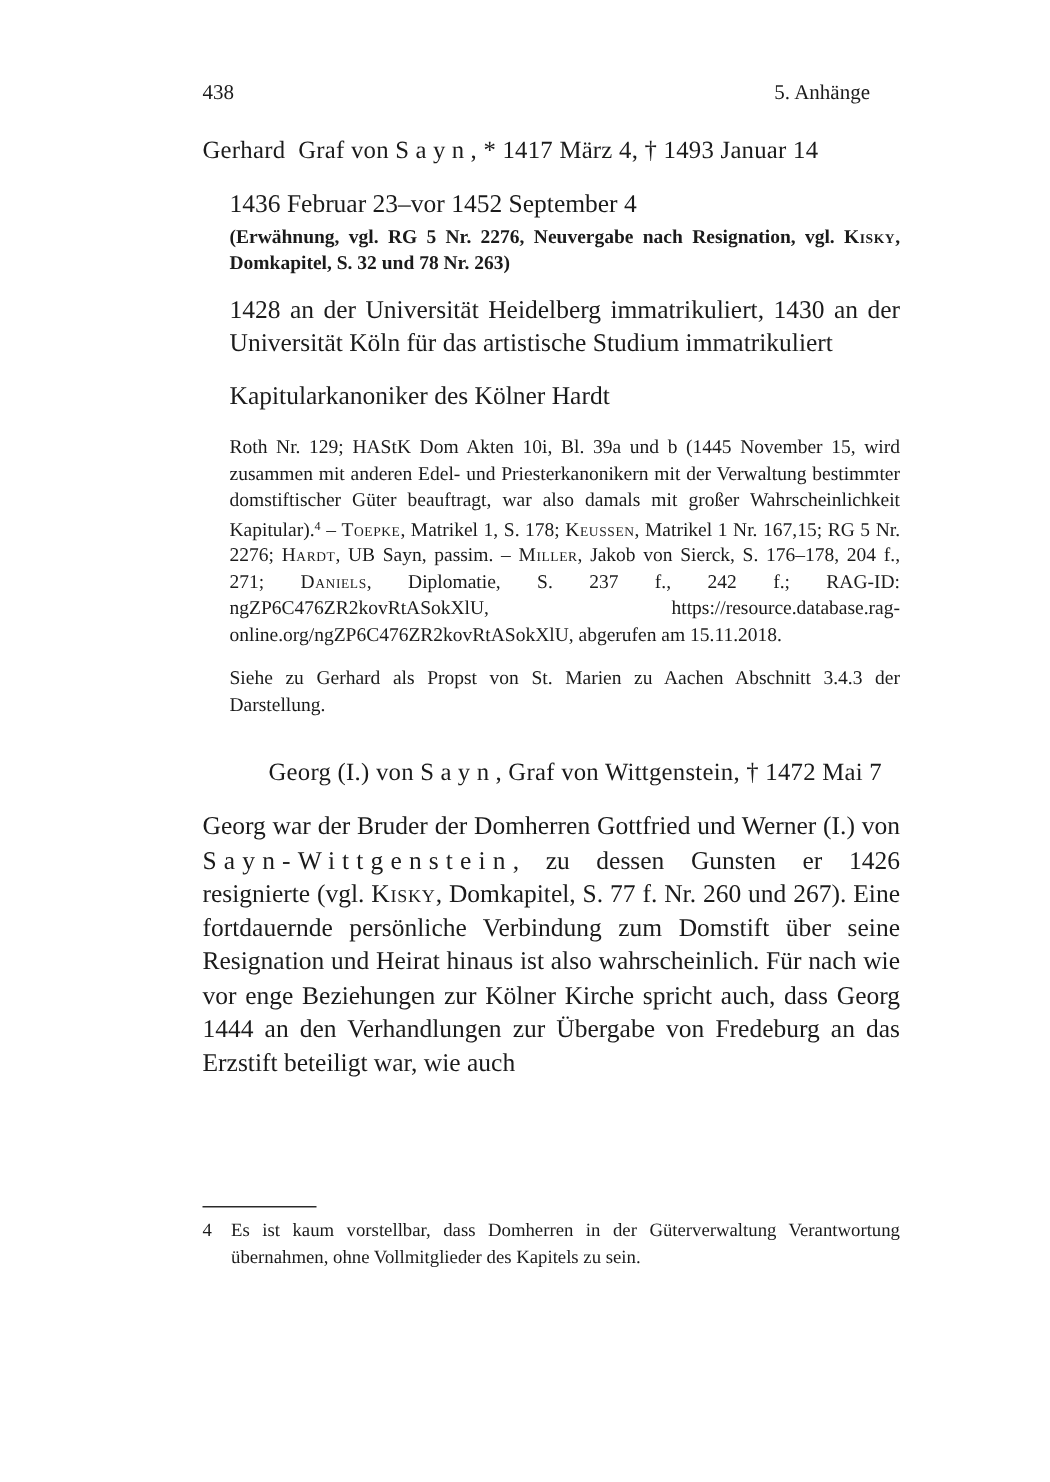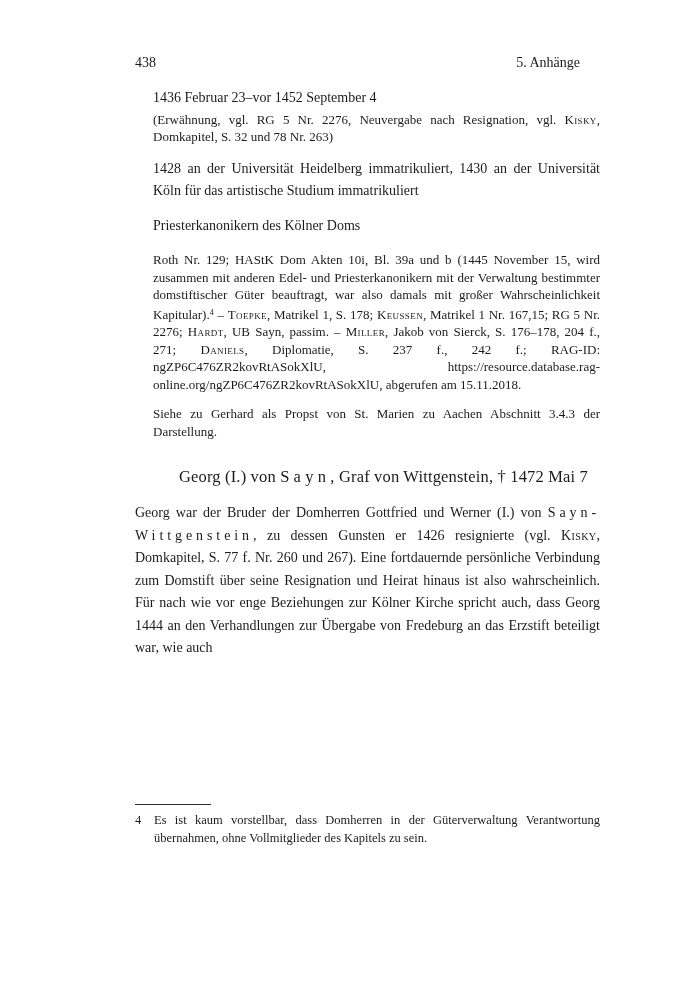--- a/index.html
+++ b/index.html
@@ -44,35 +44,35 @@
     font-weight: normal;
     line-height: 21px;
     margin: 18px 0 15px 0;
     letter-spacing: 0.01em;
   }
   h2.georg { margin-top: 26px; margin-left: 44px; }
   .entry-body { margin-left: 18px; }
 
   p { margin: 0 0 12px 0; }
   .body-size {
-    font-size: 14px;
+    font-size: 17px;
     line-height: 22.5px;
   }
   .small-size {
     font-size: 13px;
     line-height: 17.5px;
   }
   .just {
     text-align: justify;
     hyphens: auto;
     -webkit-hyphens: auto;
   }
   .tenure-group { margin-bottom: 12px; }
   .tenure-group .tenure { margin: 0; }
-  .tenure-group .tenure-note { margin: 1px 0 0 0; }
+  .tenure-group .tenure-note { margin: 1px 0 0 0; font-weight: bold; }
   .position-line { margin-bottom: 14px; }
   .crossref { margin-bottom: 0; }
   .commentary {
     margin: 14px 0 0 0;
   }
   
   .sc { font-variant: small-caps; letter-spacing: 0.03em; }
   .sp { letter-spacing: 0.28em; }
   h2 .sp { letter-spacing: 0.26em; }
   .sup {
@@ -112,27 +112,28 @@
 <body>
 
 <div class="page">
 
   <div class="pagehead">
     <span>438</span>
     <span class="running-head">5. Anhänge</span>
   </div>
 
   <section>
+    <h2 class="entry-heading"><span>Gerhard&nbsp; Graf von </span><span class="sp">Sayn</span><span>, * 1417 März 4, † 1493 Januar 14</span></h2>
     <div class="entry-body">
       <div class="tenure-group">
         <p class="body-size tenure">1436 Februar 23–vor 1452 September 4</p>
         <p class="small-size just tenure-note"><span>(Erwähnung, vgl. RG 5 Nr. 2276, Neuvergabe nach Resignation, vgl. </span><span class="sc">Kisky</span><span>, Domkapitel, S. 32 und 78 Nr. 263)</span></p>
       </div>
       <p class="body-size just">1428 an der Universität Heidelberg immatrikuliert, 1430 an der Universität Köln für das artistische Studium immatrikuliert</p>
-      <p class="body-size position-line">Priesterkanonikern des Kölner Doms</p>
+      <p class="body-size position-line">Kapitularkanoniker des Kölner Hardt</p>
       <p class="small-size just"><span>Roth Nr. 129; HAStK Dom Akten 10i, Bl. 39a und b (1445 November 15, wird zusammen mit anderen Edel- und Priesterkanonikern mit der Verwaltung bestimmter domstiftischer Güter beauftragt, war also damals mit großer Wahrscheinlichkeit Kapitular).</span><span class="sup">4</span><span> – </span><span class="sc">Toepke</span><span>, Matrikel 1, S. 178; </span><span class="sc">Keussen</span><span>, Matrikel 1 Nr. 167,15; RG 5 Nr. 2276; </span><span class="sc">Hardt</span><span>, UB Sayn, passim. – </span><span class="sc">Miller</span><span>, Jakob von Sierck, S. 176–178, 204 f., 271; </span><span class="sc">Daniels</span><span>, Diplomatie, S. 237 f., 242 f.; RAG-ID: ngZP6C476ZR2kovRtASokXlU, https://resource.database.rag-online.org/ngZP6C476ZR2kovRtASokXlU, abgerufen am 15.11.2018.</span></p>
       <p class="small-size just crossref">Siehe zu Gerhard als Propst von St. Marien zu Aachen Abschnitt 3.4.3 der Darstellung.</p>
     </div>
   </section>
 
   <section>
     <h2 class="entry-heading georg"><span>Georg (I.) von </span><span class="sp">Sayn</span><span>, Graf von Wittgenstein, † 1472 Mai 7</span></h2>
     <div class="entry-body">
     </div>
     <p class="body-size just commentary"><span>Georg war der Bruder der Domherren Gottfried und Werner (I.) von </span><span class="sp">Sayn-Wittgenstein</span><span>, zu dessen Gunsten er 1426 resignierte (vgl. </span><span class="sc">Kisky</span><span>, Domkapitel, S. 77 f. Nr. 260 und 267). Eine fortdauernde persönliche Verbindung zum Domstift über seine Resignation und Heirat hinaus ist also wahrscheinlich. Für nach wie vor enge Beziehungen zur Kölner Kirche spricht auch, dass Georg 1444 an den Verhandlungen zur Übergabe von Fredeburg an das Erzstift beteiligt war, wie auch</span></p>

